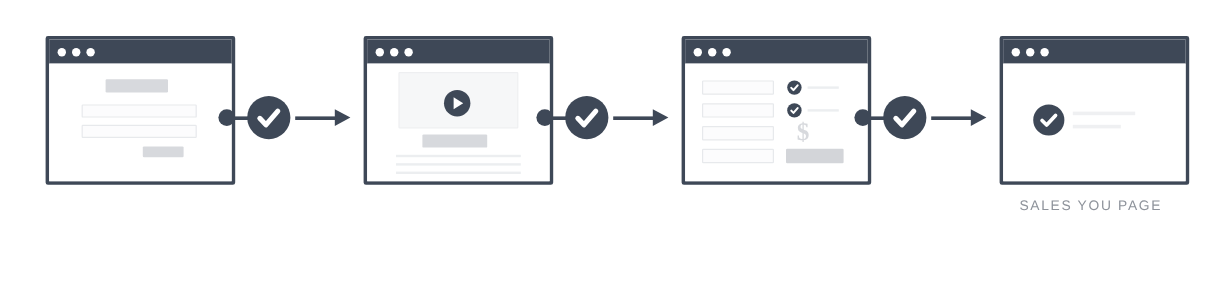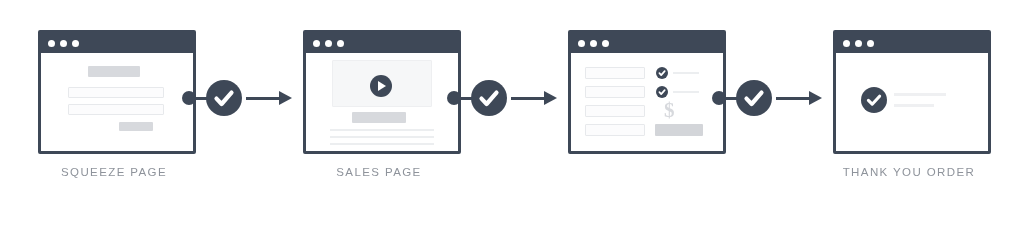--- a/index.html
+++ b/index.html
@@ -308,21 +308,20 @@
         <span class="dot"></span>
         <span class="dot"></span>
       </div>
       <div class="viewport">
         <div class="sq-head"></div>
         <div class="sq-field sq-field-1"></div>
         <div class="sq-field sq-field-2"></div>
         <div class="sq-btn"></div>
       </div>
     </div>
-    <div class="stage-label">SQUEEZE PAGE</div>
   </div>
 
   <div class="connector conn-1">
     <span class="node-dot"></span>
     <span class="conn-seg conn-seg-a"></span>
     <span class="check-lg">
       <svg width="36" height="36" viewBox="0 0 36 36" aria-hidden="true">
         <path d="M10.5 18.6 L15.6 24 L25.5 12.6" fill="none" stroke="#ffffff" stroke-width="4.2" stroke-linecap="round" stroke-linejoin="round"></path>
       </svg>
     </span>
@@ -341,21 +340,20 @@
         <div class="sl-video"></div>
         <div class="play-circle">
           <span class="play-tri"></span>
         </div>
         <div class="sl-block"></div>
         <div class="sl-line sl-line-1"></div>
         <div class="sl-line sl-line-2"></div>
         <div class="sl-line sl-line-3"></div>
       </div>
     </div>
-    <div class="stage-label">SALES PAGE</div>
   </div>
 
   <div class="connector conn-2">
     <span class="node-dot"></span>
     <span class="conn-seg conn-seg-a"></span>
     <span class="check-lg">
       <svg width="36" height="36" viewBox="0 0 36 36" aria-hidden="true">
         <path d="M10.5 18.6 L15.6 24 L25.5 12.6" fill="none" stroke="#ffffff" stroke-width="4.2" stroke-linecap="round" stroke-linejoin="round"></path>
       </svg>
     </span>
@@ -418,16 +416,16 @@
       <div class="viewport">
         <div class="ty-check">
           <svg width="26" height="26" viewBox="0 0 26 26" aria-hidden="true">
             <path d="M7.4 13.4 L11.2 17.2 L18.6 9.2" fill="none" stroke="#ffffff" stroke-width="3.1" stroke-linecap="round" stroke-linejoin="round"></path>
           </svg>
         </div>
         <div class="ty-line ty-line-1"></div>
         <div class="ty-line ty-line-2"></div>
       </div>
     </div>
-    <div class="stage-label">THANK YOU ORDER</div>
+    <div class="stage-label">SALES YOU PAGE</div>
   </div>
 
 </div>
 
 </body></html>

